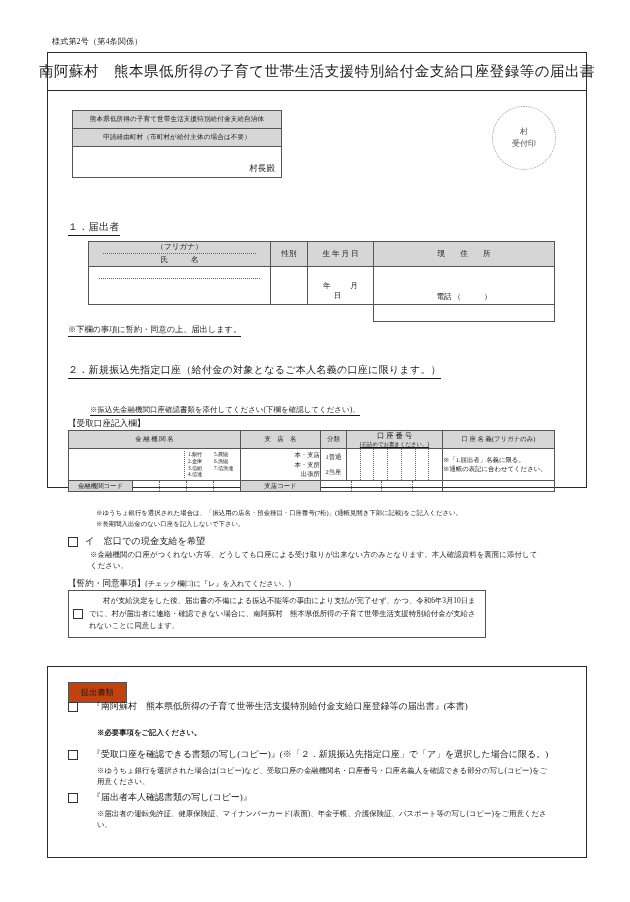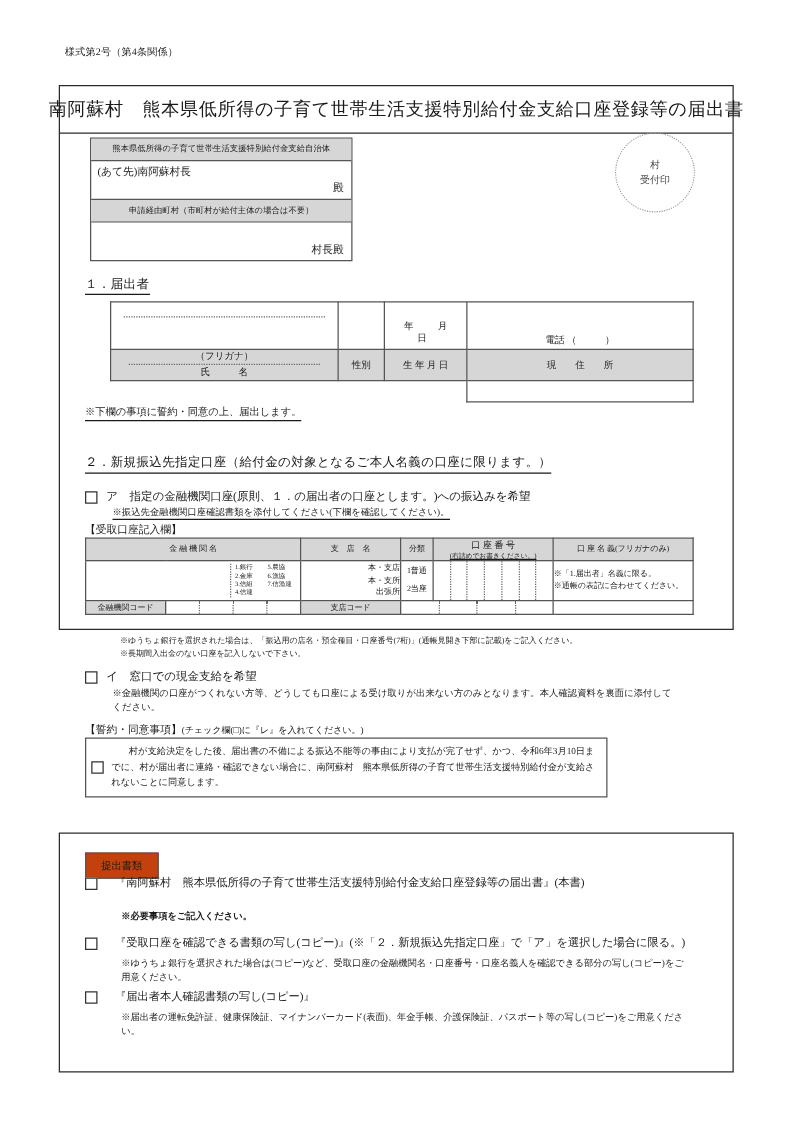--- a/index.html
+++ b/index.html
@@ -32,21 +32,21 @@
     white-space: nowrap;
   }
 
   
   .panel {
     position: absolute;
     border: 1.3px solid #2b2b2b;
     background: #fff;
     box-sizing: border-box;
   }
-  .panel-main { left: 47px; top: 52px; width: 540px; height: 436px; margin-top: 16px; }
+  .panel-main { left: 47px; top: 52px; width: 540px; height: 436px; }
   .panel-docs { left: 47px; top: 666px; width: 540px; height: 192px; }
 
   
   .title-bar {
     position: absolute;
     left: 0; top: 0;
     width: 100%;
     height: 38px;
     border-bottom: 1.3px solid #2b2b2b;
     box-sizing: border-box;
@@ -382,26 +382,20 @@
   <div class="stamp">
     <span>村</span>
     <span>受付印</span>
   </div>
 
   <div class="addr-block">
     <div class="addr-row">
       <div class="addr-head">熊本県低所得の子育て世帯生活支援特別給付金支給自治体</div>
     </div>
     <div class="addr-row">
-      <div class="addr-body">
-        <span>(あて先)南阿蘇村長</span>
-        <span class="addr-suffix">殿</span>
-      </div>
-    </div>
-    <div class="addr-row">
       <div class="addr-head">申請経由町村（市町村が給付主体の場合は不要）</div>
     </div>
     <div class="addr-row">
       <div class="addr-body">
         <span></span>
         <span class="addr-suffix">村長殿</span>
       </div>
     </div>
   </div>
 
@@ -409,60 +403,56 @@
 
   <table class="grid" id="applicant-table">
     <colgroup>
       <col style="width:182px">
       <col style="width:37px">
       <col style="width:66px">
       <col style="width:181px">
     </colgroup>
     <tbody>
       <tr>
+        <td class="hd furigana-cell">
+          <div>（フリガナ）</div>
+          <div class="furi-divider">氏　　　名</div>
+        </td>
+        <td class="hd">性別</td>
+        <td class="hd">生 年 月 日</td>
+        <td class="hd">現　　住　　所</td>
+      </tr>
+      <tr>
         <td class="name-input">
           <div class="dotline"></div>
         </td>
         <td></td>
         <td class="ymd">
           <span>年　月　日</span>
         </td>
         <td class="addr-input">
           <div class="tel">
             <span>電話</span>
             <span class="tel-paren">（　　　）</span>
           </div>
         </td>
-      </tr>
-      <tr>
-        <td class="hd furigana-cell">
-          <div>（フリガナ）</div>
-          <div class="furi-divider">氏　　　名</div>
-        </td>
-        <td class="hd">性別</td>
-        <td class="hd">生 年 月 日</td>
-        <td class="hd">現　　住　　所</td>
       </tr>
       <tr>
         <td style="border:none"></td>
         <td style="border:none"></td>
         <td style="border:none"></td>
         <td class="cert-blank"></td>
       </tr>
     </tbody>
   </table>
 
   <div class="pledge-note">※下欄の事項に誓約・同意の上、届出します。</div>
 
   <div class="sec-head" id="sec2-head">２．新規振込先指定口座（給付金の対象となるご本人名義の口座に限ります。）</div>
 
-  <div class="opt opt-a">
-    <span class="cb"></span>
-    <span>ア　指定の金融機関口座(原則、１．の届出者の口座とします。)への振込みを希望</span>
-  </div>
   <div class="sub-note" id="note-a">
     <span class="underline-note">※振込先金融機関口座確認書類を添付してください(下欄を確認してください)。</span>
   </div>
 
   <div class="box-label" id="uketori-label">【受取口座記入欄】</div>
 
   <table class="grid" id="bank-table">
     <colgroup>
       <col style="width:64px">
       <col style="width:108px">

